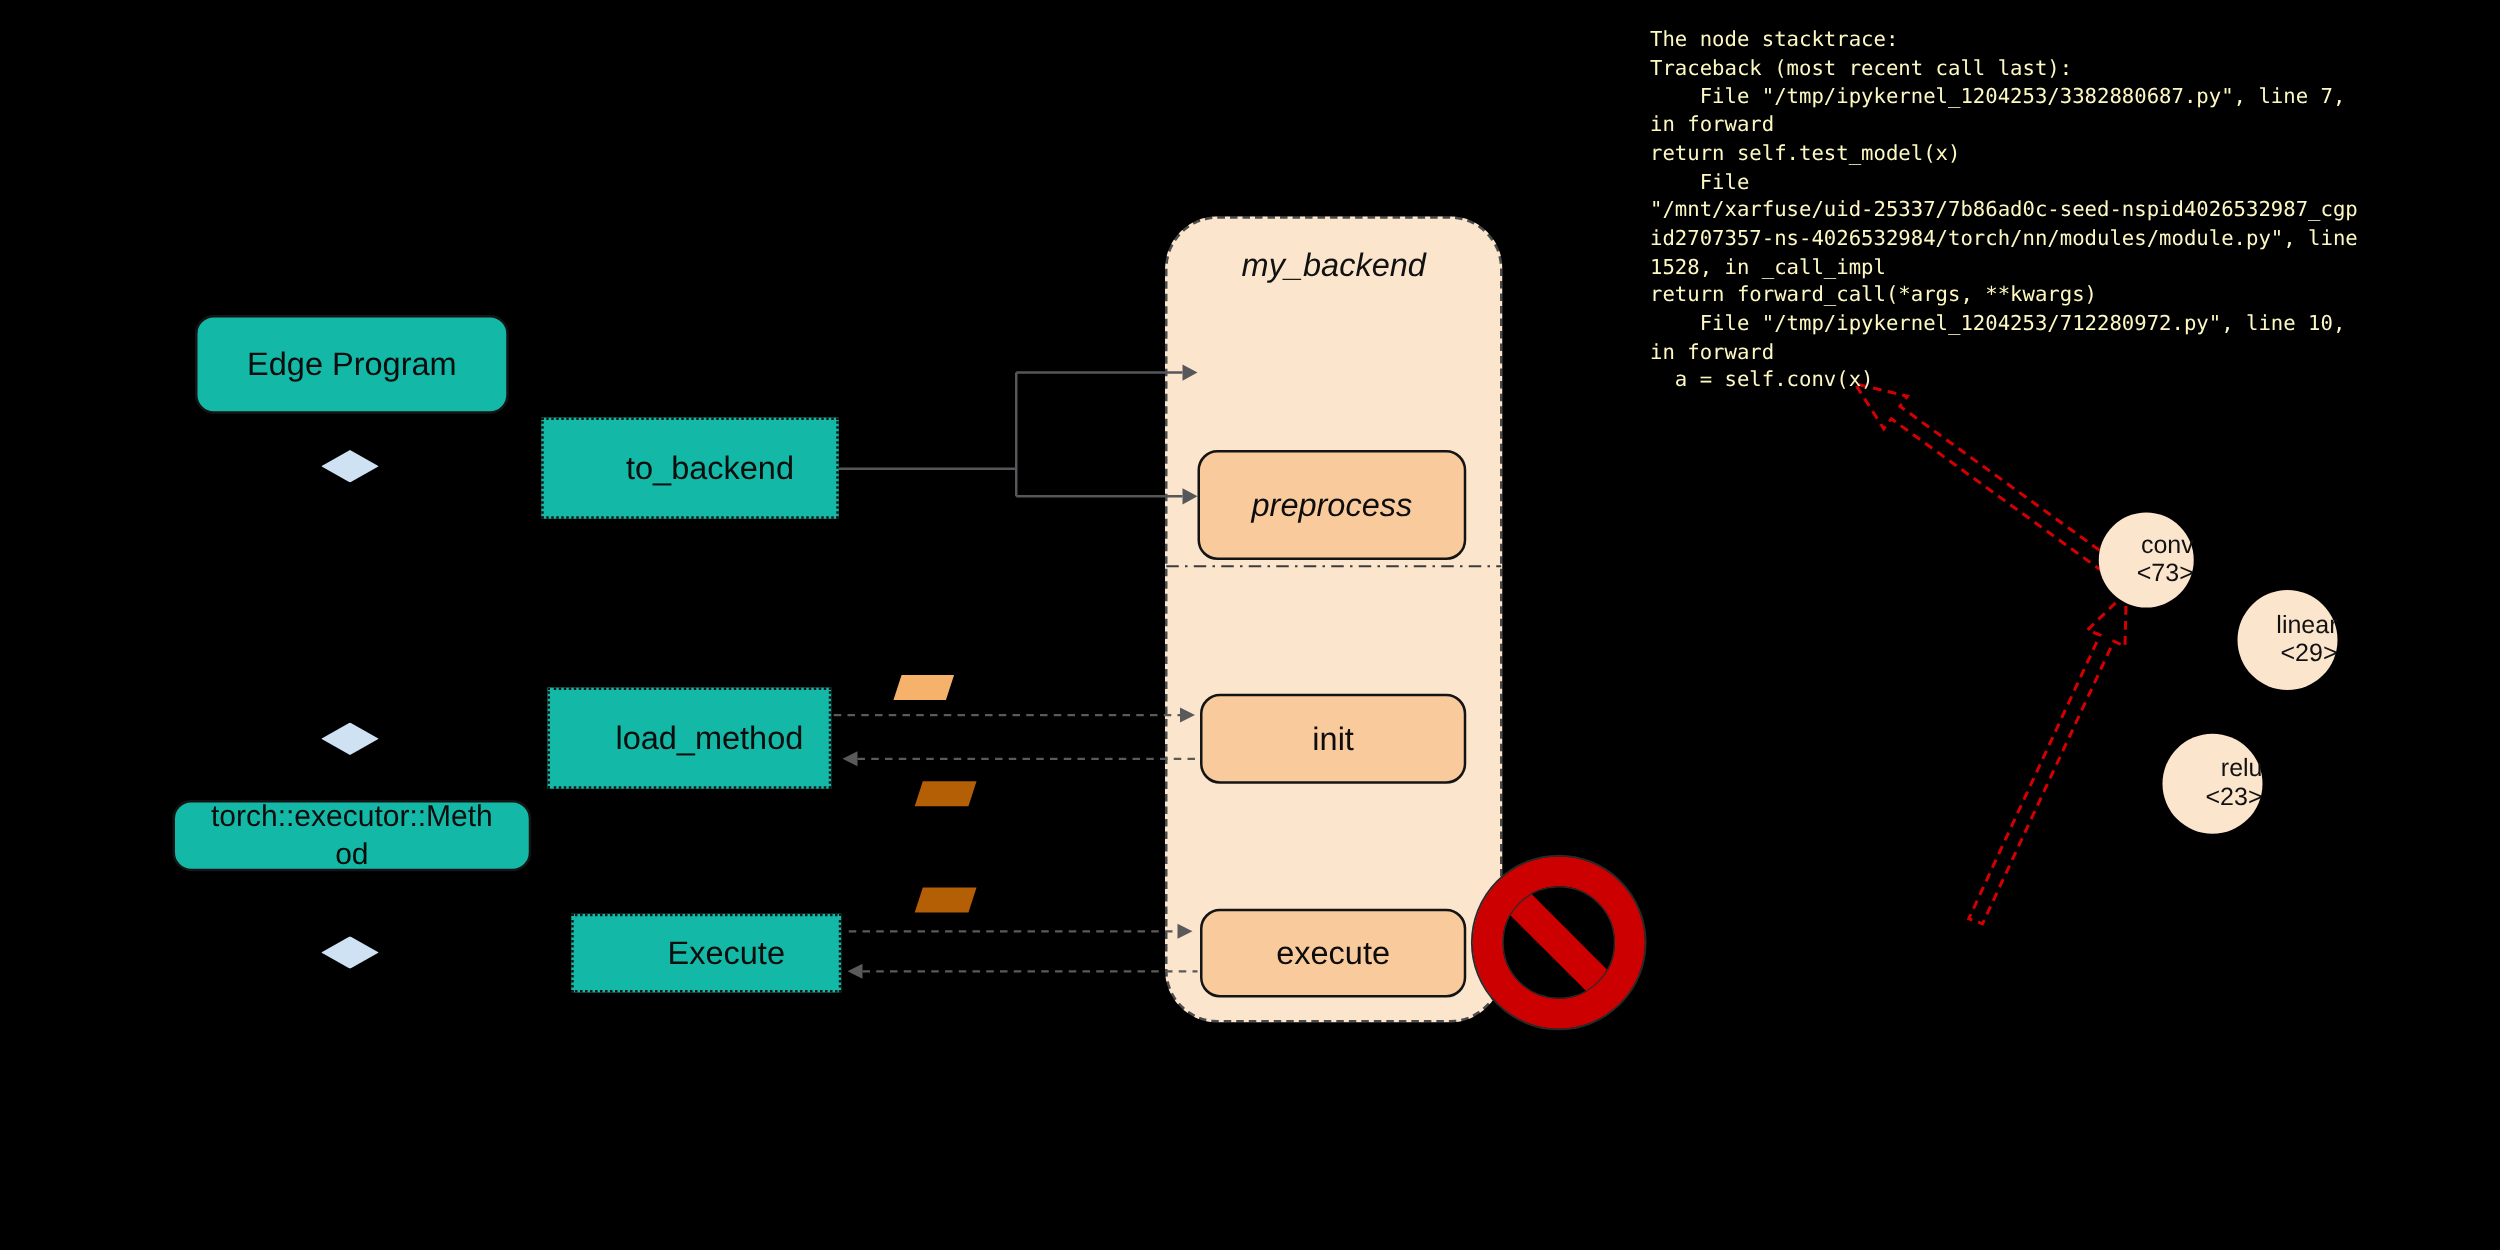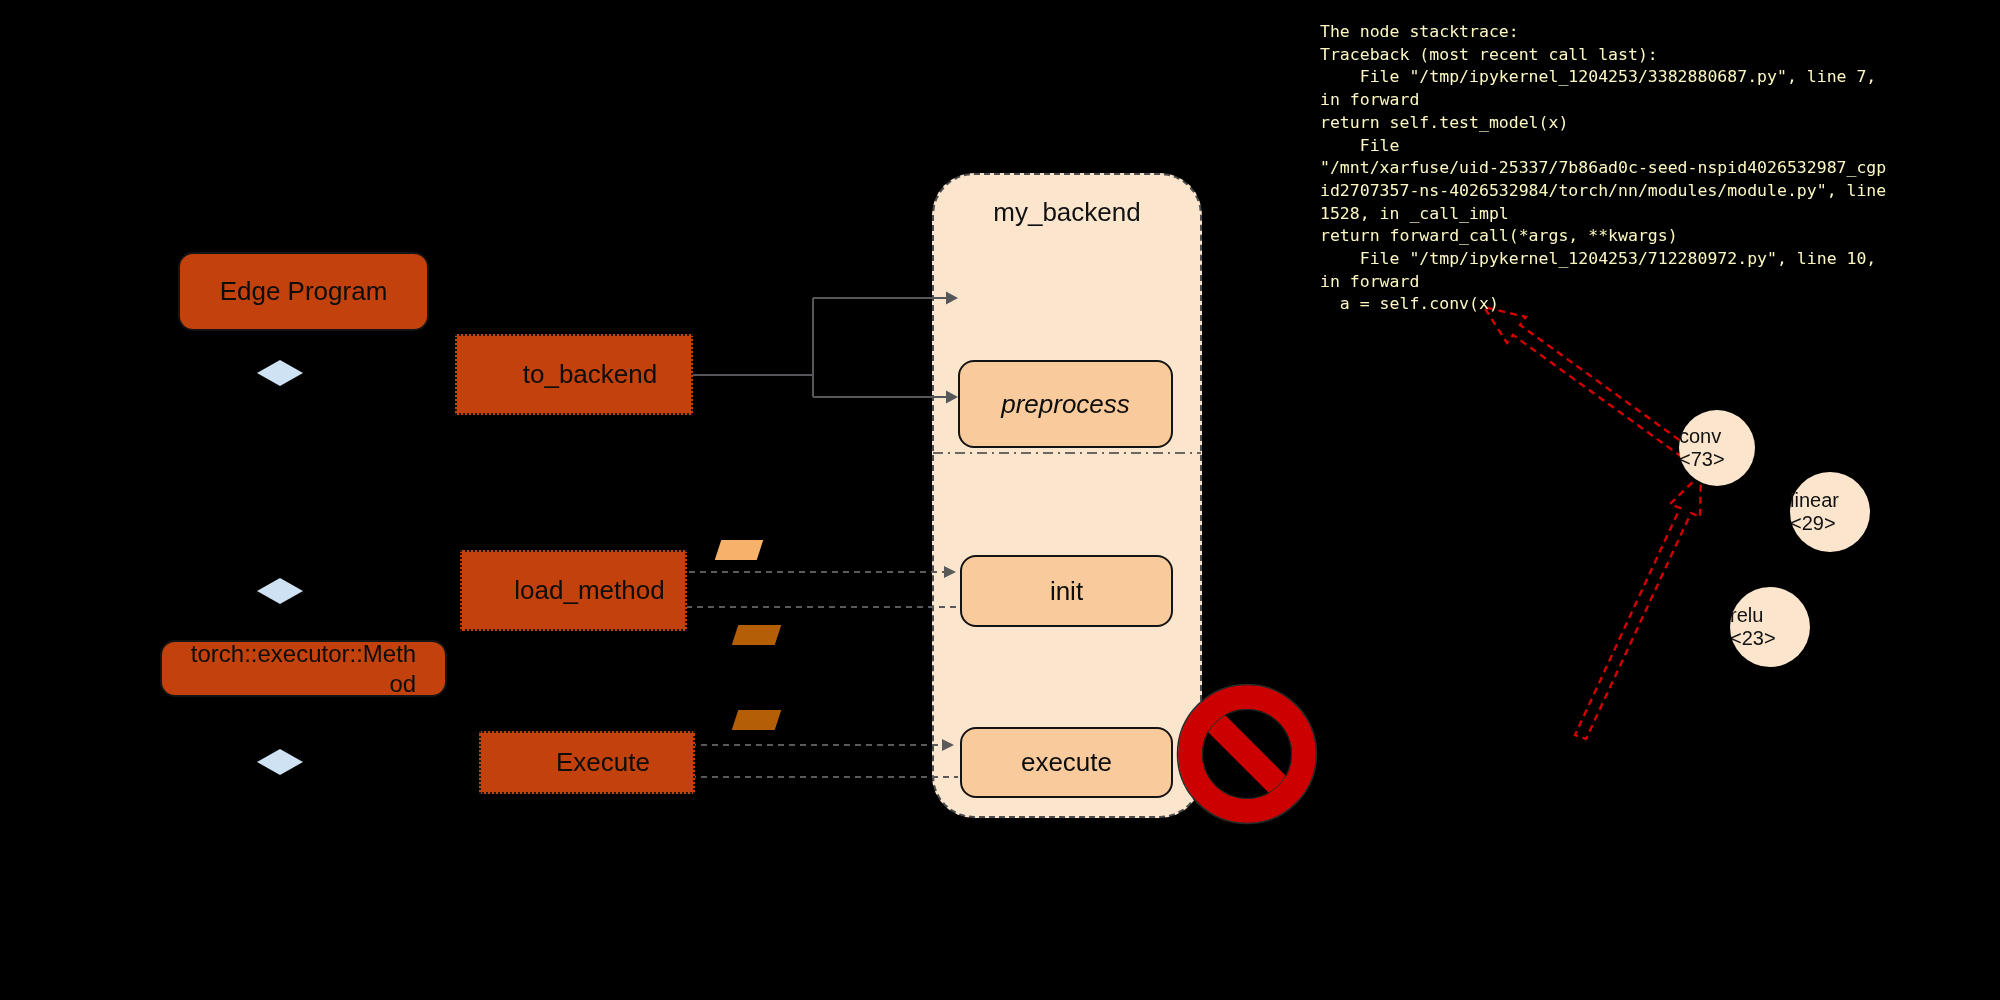--- a/index.html
+++ b/index.html
@@ -1,44 +1,44 @@
 <!DOCTYPE html>
 <html><head>
 <meta charset="utf-8">
 <style>
   html,body{margin:0;padding:0;background:#000;}
   #stage{position:relative;width:2000px;height:1000px;background:#000;overflow:hidden;
          font-family:"Liberation Sans",sans-serif;}
   svg.layer{position:absolute;left:0;top:0;width:2000px;height:1000px;pointer-events:none;}
 
   .box{position:absolute;display:flex;align-items:center;justify-content:center;
-       text-align:right;color:#0d0d0d;background:#c2410c;box-sizing:border-box;margin-left:22px;}
+       text-align:center;color:#0d0d0d;background:#14b8a6;box-sizing:border-box;}
   .solidbox{border:2.5px solid #141414;border-radius:15px;font-size:26px;}
   .dotbox{border:2px dotted #161616;font-size:26px;padding-left:32px;}
   .twoline{font-size:24px;line-height:1.25;}
 
   .stagebox{position:absolute;display:flex;align-items:center;justify-content:center;
             background:#f9cb9c;border:2px solid #141414;border-radius:16px;
             font-size:26px;color:#0d0d0d;box-sizing:border-box;}
 
   #backend-container{position:absolute;left:932px;top:173px;width:270px;height:645px;
     background:#fce5cd;border:2px dashed #4c4c4c;border-radius:42px;box-sizing:border-box;}
   #backend-title{position:absolute;left:0;top:22px;width:100%;text-align:center;
-    font-size:26px;color:#111;}
+    font-size:26px;color:#111;font-style:italic;}
 
   .diamond{position:absolute;width:46px;height:26px;background:#cfe2f3;
     clip-path:polygon(50% 0,100% 50%,50% 100%,0 50%);}
 
   .para{position:absolute;transform:skewX(-18deg);}
   .para-light{background:#f6b26b;}
   .para-dark{background:#b45f06;}
   .para-bordered{background:#f6b26b;border:2px solid #1a1a1a;box-sizing:border-box;}
 
   .node{position:absolute;border-radius:50%;background:#fce5cd;display:flex;
-    flex-direction:column;align-items:flex-start;justify-content:center;
+    flex-direction:column;align-items:flex-end;justify-content:center;
     font-size:20px;line-height:1.15;color:#111;text-align:center;}
 
   #stacktrace{position:absolute;left:1320px;top:21px;margin:0;
     font-family:"DejaVu Sans Mono",monospace;font-size:16.5px;line-height:22.7px;
     color:#fef9c3;white-space:pre;}
 </style>
 </head>
 <body>
 
 <div id="stage">

